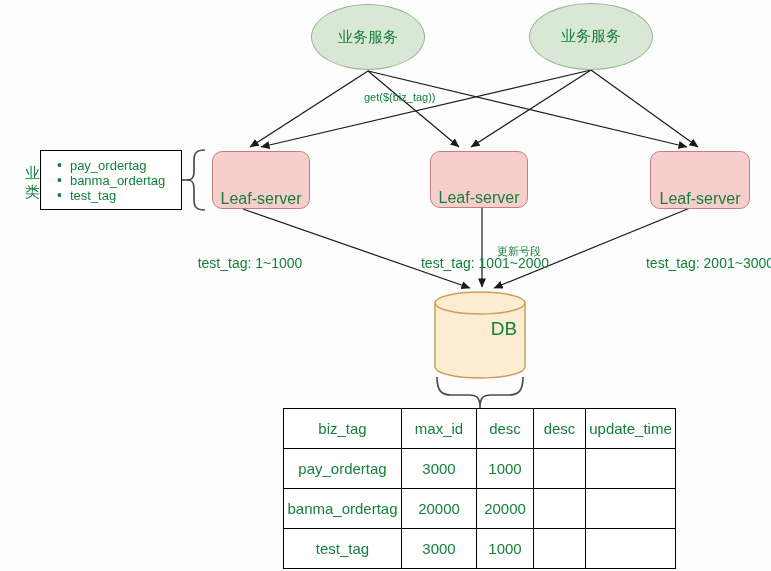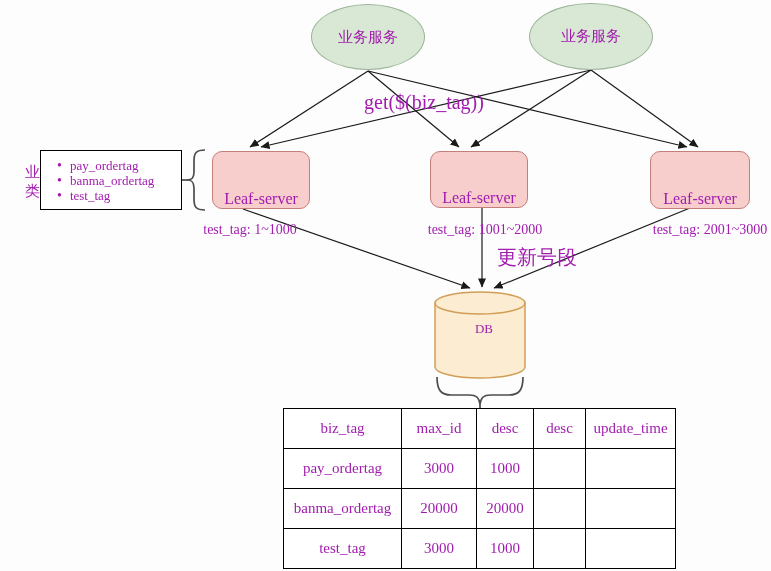--- a/index.html
+++ b/index.html
@@ -1,42 +1,42 @@
 <!DOCTYPE html>
 <html><head>
 <meta charset="utf-8">
 <style>
   html,body{margin:0;padding:0;background:#ffffff;}
   .stage{
     position:relative;width:771px;height:571px;overflow:hidden;
-    background:#fdfdfd;color:#a21caf;
-    font-family:Liberation Serif, serif;
+    background:#fdfdfd;color:#15803d;
+    font-family:Liberation Sans, sans-serif;
   }
   .abs{position:absolute;}
   svg.layer{position:absolute;left:0;top:0;}
   .ellipse{
     border-radius:50%;background:#d9e8d4;border:1.5px solid #99b497;
     display:flex;align-items:center;justify-content:center;
     font-size:15px;box-sizing:border-box;
   }
   .leaf{
     background:#f8cecc;border:1.5px solid #c37f7b;border-radius:10px;
     display:flex;align-items:flex-end;justify-content:center;
     font-size:16px;box-sizing:border-box;
   }
-  .range-label{font-size:14px;white-space:nowrap;transform:translateX(-50%);}
-  .free-label{font-size:20px;white-space:nowrap;}
+  .range-label{font-size:14px;white-space:nowrap;transform:translateX(-50%);margin-top:33px;}
+  .free-label{font-size:11px;white-space:nowrap;}
   .biz-type-label{width:44px;text-align:center;font-size:15px;line-height:19px;}
   .biz-box{
     border:1.6px solid #000;background:#fff;box-sizing:border-box;
     padding:7px 4px 0 16px;font-size:13px;
   }
   .biz-item{display:flex;align-items:center;line-height:15px;}
   .bullet{font-size:14px;margin-right:8px;}
-  .db-label{width:98px;text-align:center;font-size:13px;line-height:20px;}
+  .db-label{width:98px;text-align:center;font-size:19px;line-height:20px;padding-left:20px;}
   table.seg{border-collapse:collapse;table-layout:fixed;background:#fff;padding-left:44px;}
   table.seg td{
     border:1.6px solid #000;text-align:center;vertical-align:middle;
     font-size:15px;padding:0;overflow:hidden;white-space:nowrap;
   }
   table.seg tr{height:40px;}
 </style>
 </head>
 <body>
 

